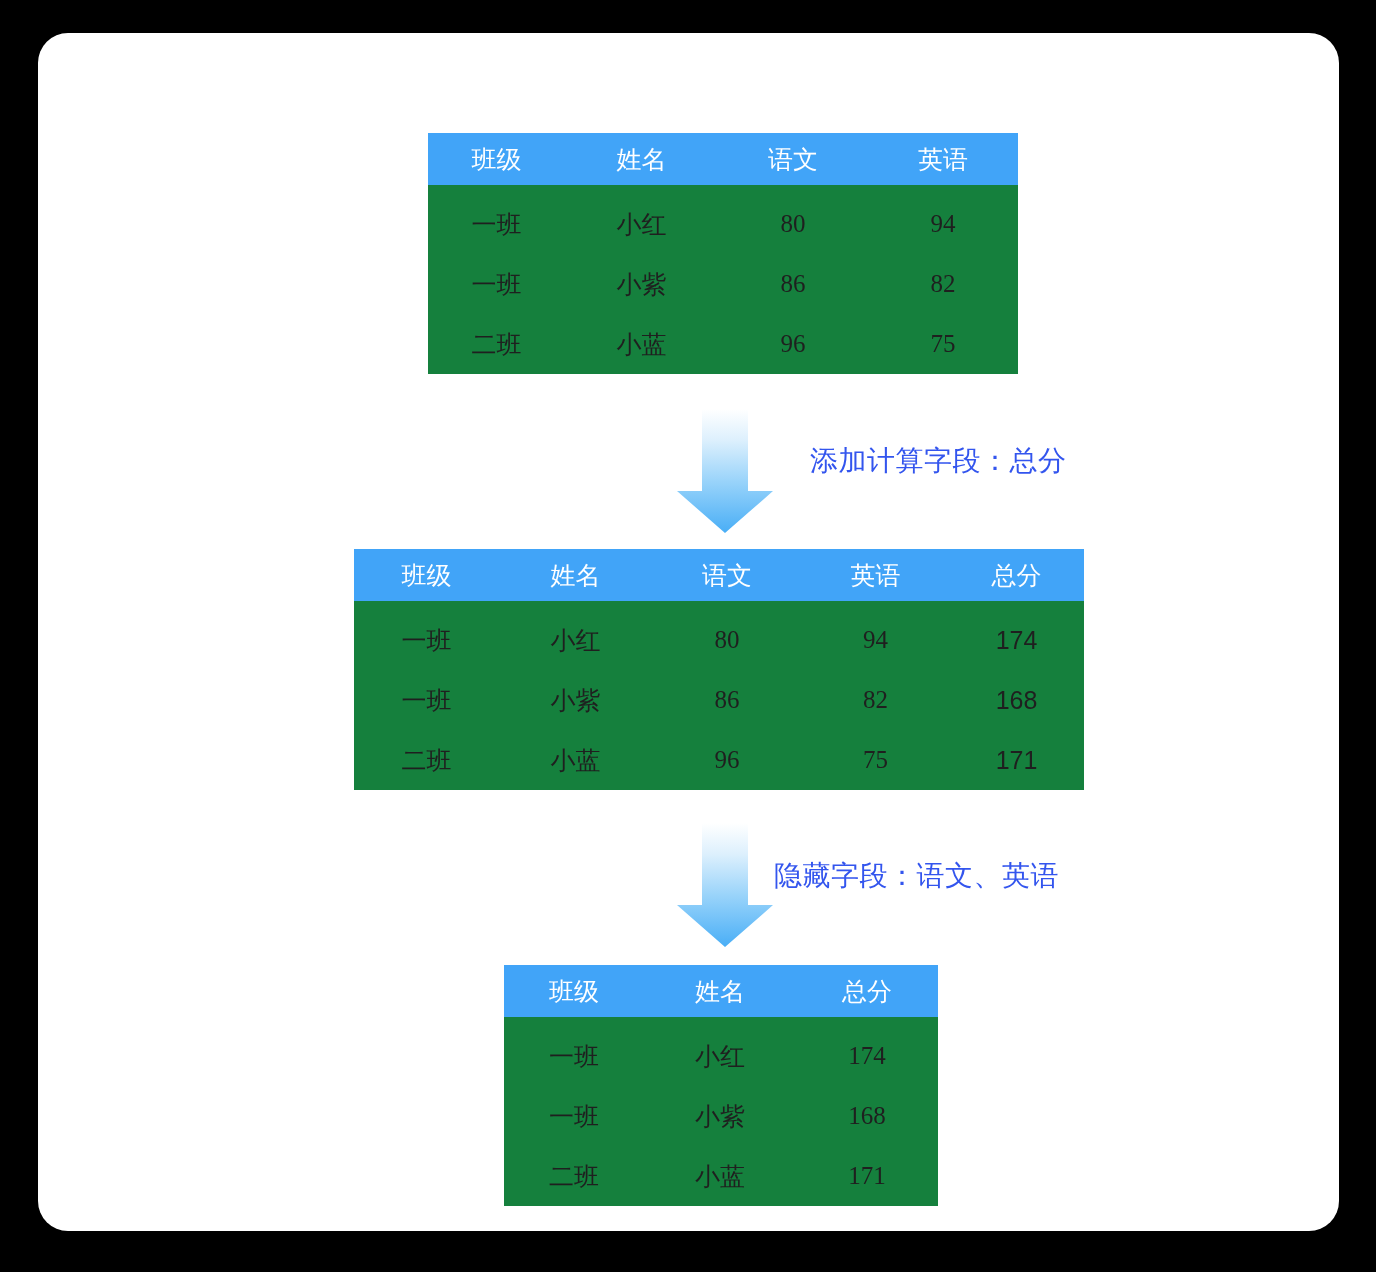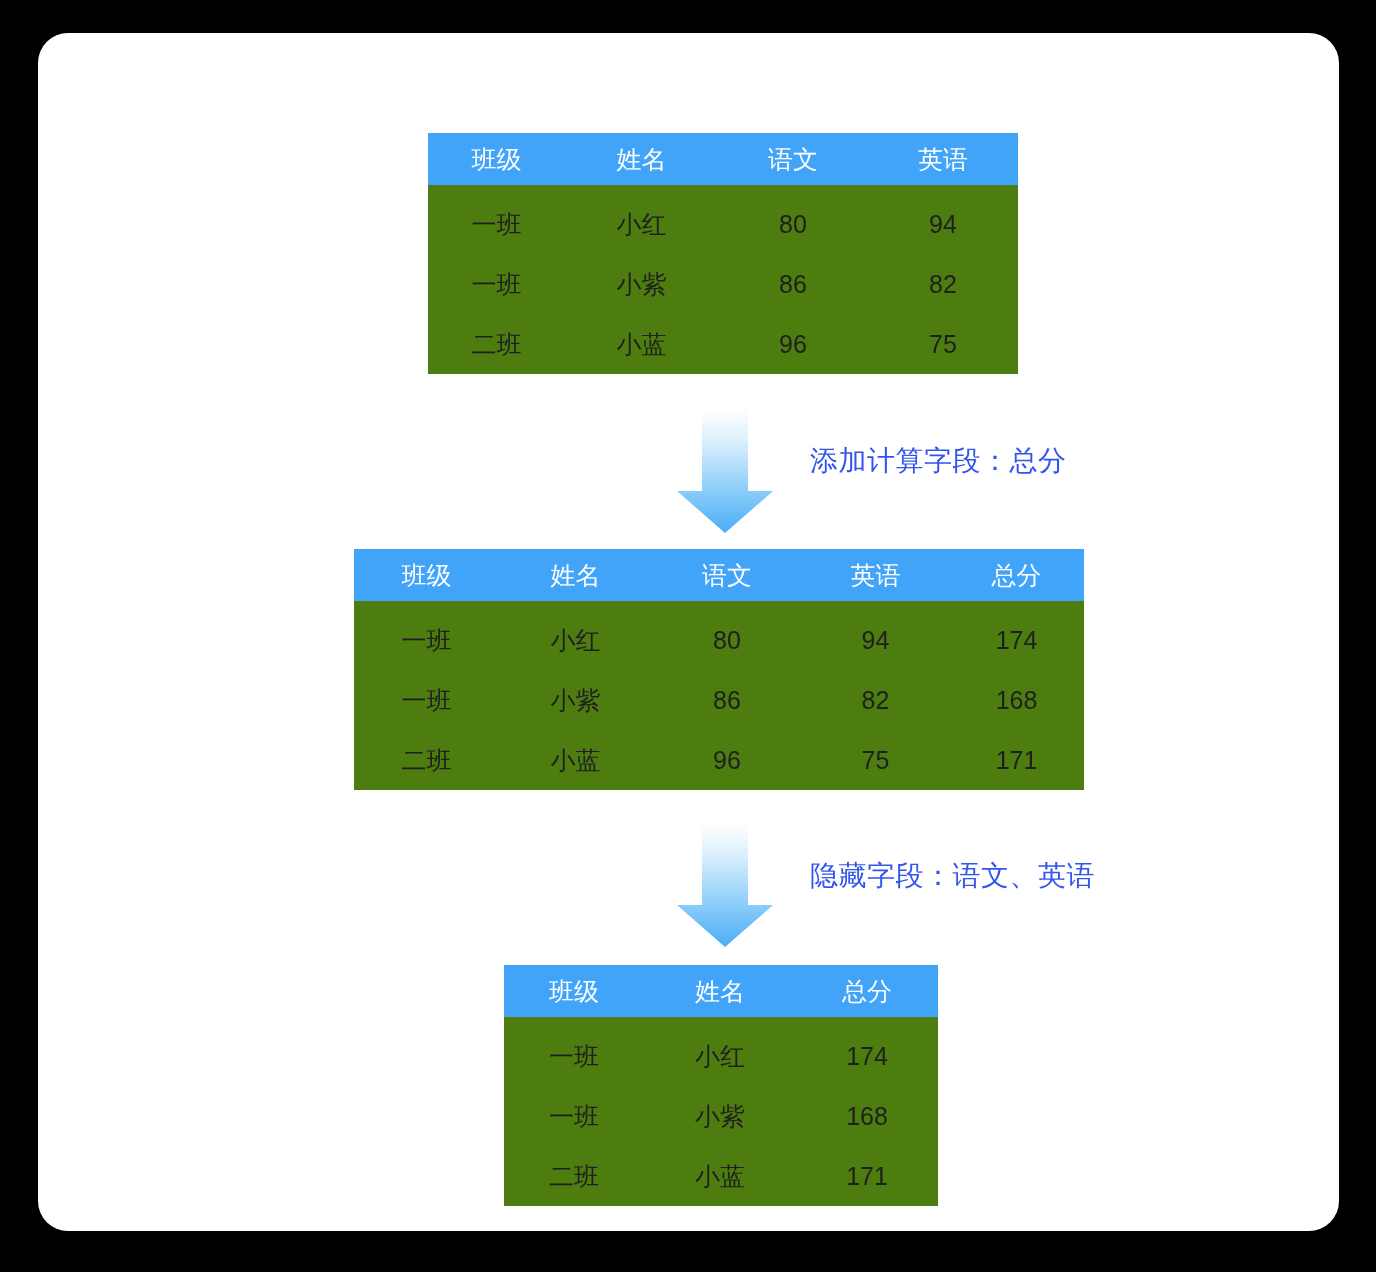--- a/index.html
+++ b/index.html
@@ -40,34 +40,34 @@
     color: #ffffff;
     font-weight: normal;
     font-size: 25px;
     height: 52px;
     line-height: 52px;
     padding: 0;
     text-align: center;
     vertical-align: middle;
   }
   .tbl td {
-    background: #4d7c0f;
+    background: #15803d;
     height: 60px;
     padding: 0;
     font-size: 25px;
     text-align: center;
     vertical-align: middle;
     color: #1f1f1f;
   }
   .tbl tr.spacer td {
     height: 9px;
   }
   .c-orange { color: #f4511e; }
   .c-blue   { color: #3a56ef; }
-  .c-dark   { color: #1f1f1f; }
+  .c-dark   { color: #1f1f1f; font-family: Liberation Serif, serif; }
 
   
   #table-one { left: 390px; top: 100px; width: 590px; }
   #table-one col.c0 { width: 137px; }
   #table-one col.c1 { width: 153px; }
   #table-one col.c2 { width: 150px; }
   #table-one col.c3 { width: 150px; }
 
   
   #table-two { left: 316px; top: 516px; width: 730px; }
@@ -94,21 +94,21 @@
 
   
   .step-label {
     position: absolute;
     font-size: 28px;
     color: #3355ee;
     white-space: nowrap;
     letter-spacing: 0.5px;
   }
   #step-label-one { left: 772px; top: 409px; text-align: center; }
-  #step-label-two { left: 772px; top: 824px; }
+  #step-label-two { left: 736px; top: 824px; }
 </style>
 </head>
 <body>
 
 <div class="canvas">
   <div class="panel">
 
     <table class="tbl" id="table-one">
       <colgroup>
           <col class="c0">

